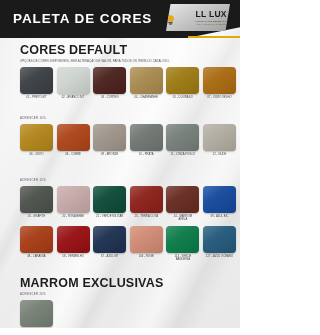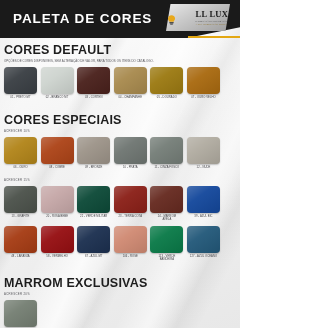--- a/index.html
+++ b/index.html
@@ -53,21 +53,21 @@
     position: absolute;
     right: 10px; top: 4px;
     width: 64px; height: 27px;
     background: linear-gradient(150deg, #e9e9e9 0%, #c9c9c9 40%, #9e9e9e 100%);
     clip-path: polygon(7% 0, 100% 0, 93% 100%, 0 100%);
     display: flex;
     align-items: center;
     justify-content: center;
     z-index: 7;
   }
-  .logo-inner { display: flex; align-items: flex-end; gap: 20px; font-family: Liberation Serif, serif; }
+  .logo-inner { display: flex; align-items: flex-end; gap: 20px; }
   .logo-bulb {
     width: 9px; height: 10px;
     display: block;
   }
   .logo-text-wrap { display: flex; flex-direction: column; line-height: 1; }
   .logo-main {
     font-size: 8.5px; font-weight: bold; color: #1a1a1a;
     letter-spacing: 0.3px;
   }
   .logo-sub {
@@ -78,21 +78,21 @@
   }
   .header-accent {
     position: absolute;
     right: 0; top: 36px;
     width: 52px; height: 2px;
     background: #e3a712;
     z-index: 7;
   }
 
   
-  .section { position: relative; z-index: 6; padding: 0 4px; }
+  .section { position: relative; z-index: 6; padding: 0 20px; }
   .section-title {
     font-size: 12.5px;
     font-weight: bold;
     color: #1d1d1d;
     letter-spacing: 0.2px;
     line-height: 1.05;
   }
   .section-sub {
     font-size: 2.9px;
     color: #55555a;
@@ -188,21 +188,20 @@
             <div class="swatch" style="background: rgb(156, 122, 18);"></div>
             <div class="swatch-label">05 - DOURADO</div>
           </div>
           <div class="swatch-cell">
             <div class="swatch" style="background: rgb(169, 106, 16);"></div>
             <div class="swatch-label">07 - OURO VELHO</div>
           </div>
         </div>
       </div>
       <div class="section" style="position: absolute; left: 0px; right: 0px; top: 114px;">
-        <div class="section-title">CORES ESPECIAIS</div>
         <div class="section-sub small">ACRESCER 10%</div>
         <div class="swatch-row">
           <div class="swatch-cell">
             <div class="swatch" style="background: rgb(178, 133, 26);"></div>
             <div class="swatch-label">06 - OURO</div>
           </div>
           <div class="swatch-cell">
             <div class="swatch" style="background: rgb(173, 68, 24);"></div>
             <div class="swatch-label">08 - COBRE</div>
           </div>

